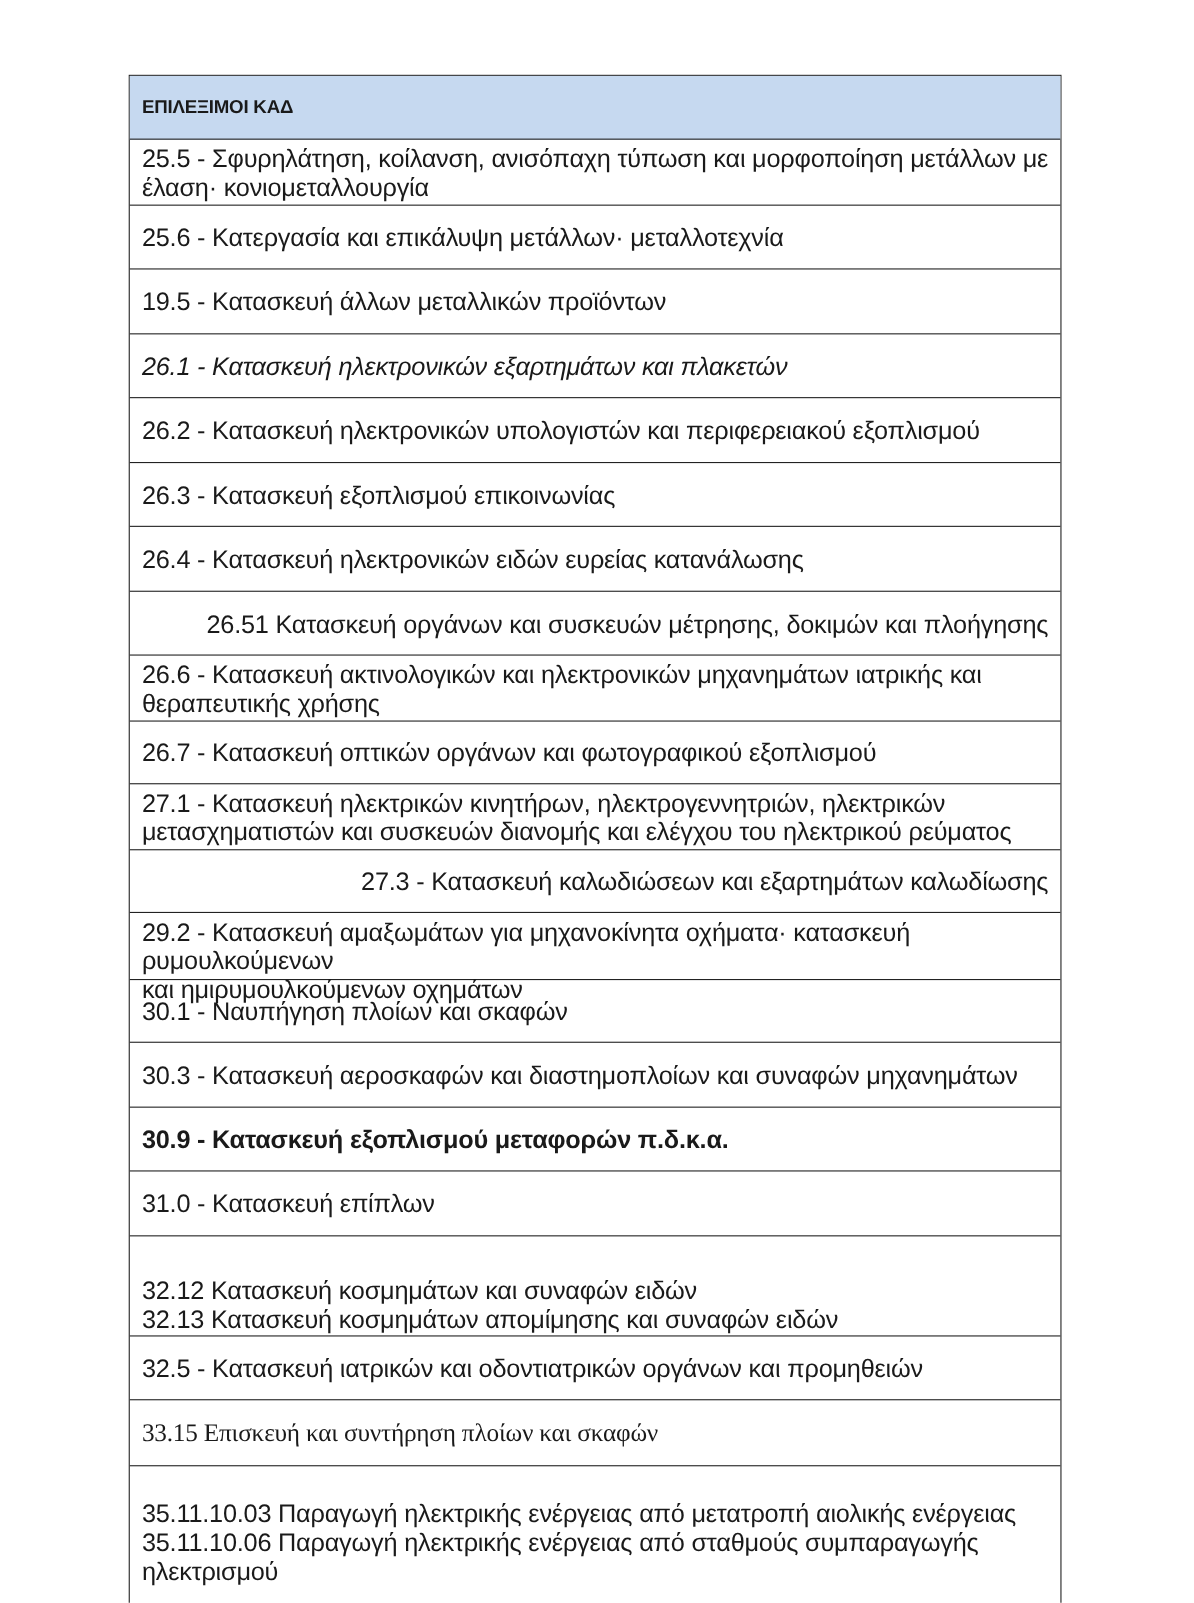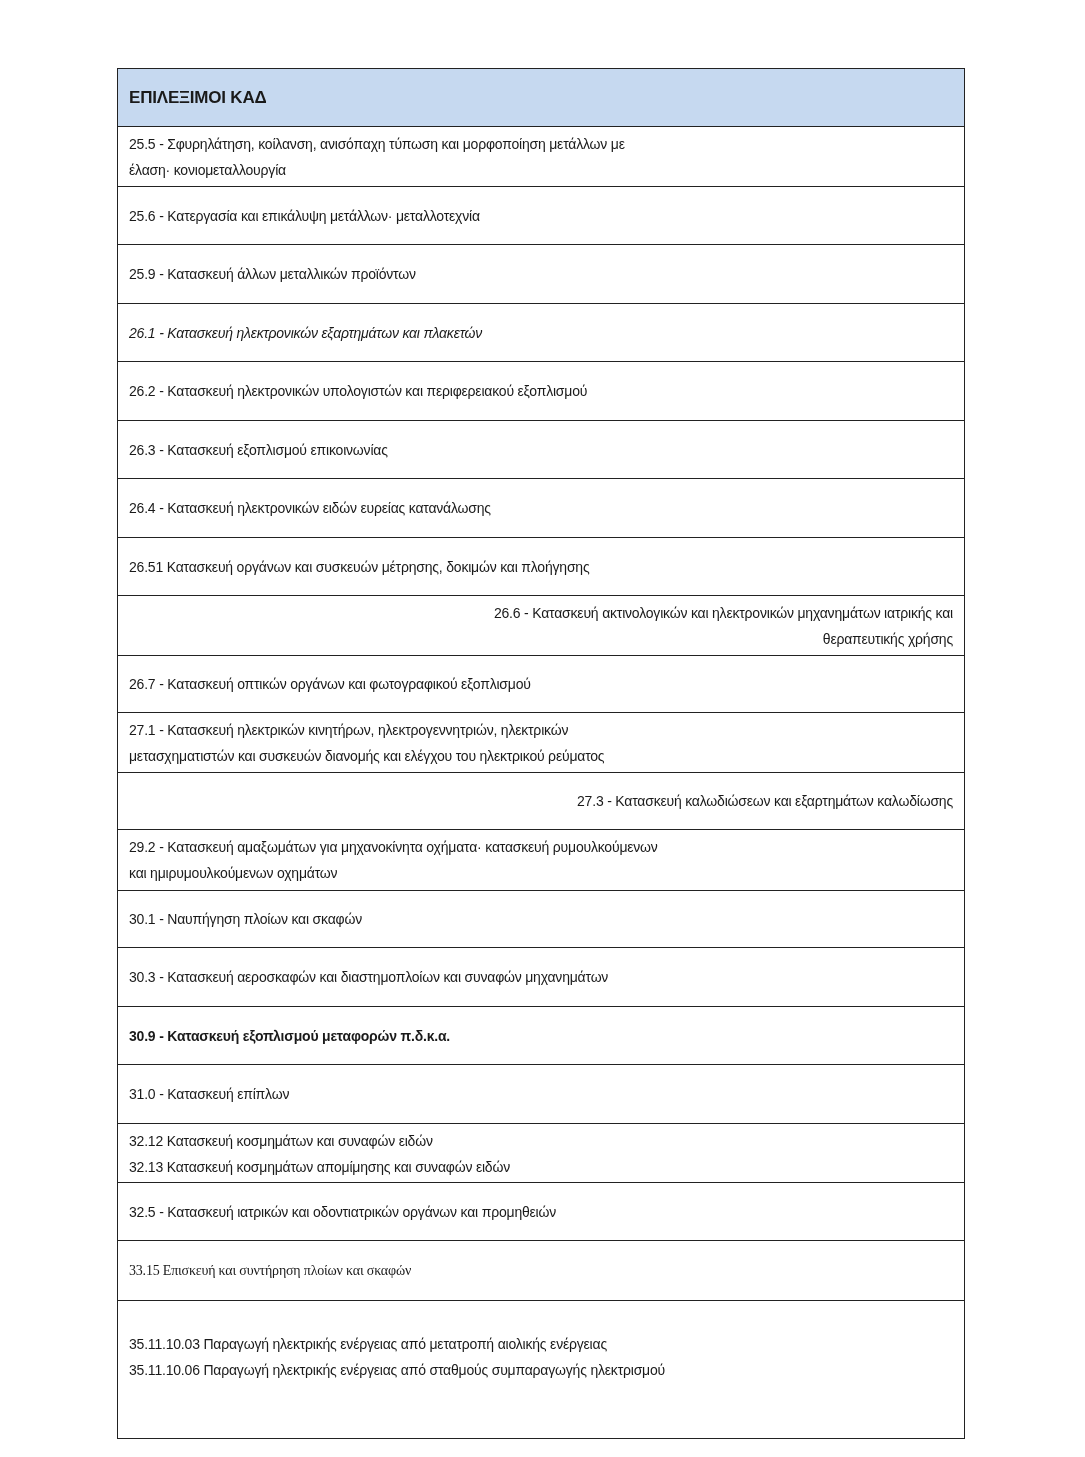--- a/index.html
+++ b/index.html
@@ -4,21 +4,21 @@
   <style>
     html, body { margin: 0; padding: 0; background: #ffffff; }
     body { width: 1085px; height: 1457px; position: relative; font-family: "Liberation Sans", sans-serif; }
     .tbl {
       position: absolute; left: 117px; top: 68px; width: 846px;
       border: 1.5px solid #222; border-collapse: collapse;
     }
     .row {
       box-sizing: border-box; border-bottom: 1.5px solid #222;
       padding: 4px 11px 0 11px; color: #1a1a1a;
-      font-size: 14px; line-height: 26px; letter-spacing: -0.2px;
+      font-size: 23px; line-height: 26px; letter-spacing: -0.2px;
     }
     .row:last-child { border-bottom: none; }
     .hdr {
       background: #c6d9f0; font-weight: bold; font-size: 17px;
       display: flex; align-items: center; padding-top: 0;
     }
     .single { display: flex; align-items: center; padding-top: 0; }
     .line { display: block; }
   </style>
 </head>
@@ -28,38 +28,38 @@
   <div class="row hdr" style="height:58px">ΕΠΙΛΕΞΙΜΟΙ ΚΑΔ</div>
   <div id="rows">
       <div class="row" style="height: 60px;">
         <span class="line">25.5 - Σφυρηλάτηση, κοίλανση, ανισόπαχη τύπωση και μορφοποίηση μετάλλων με</span>
         <span class="line">έλαση· κονιομεταλλουργία</span>
       </div>
       <div class="row single" style="height: 58px;">
         <span class="line">25.6 - Κατεργασία και επικάλυψη μετάλλων· μεταλλοτεχνία</span>
       </div>
       <div class="row single" style="height: 59px;">
-        <span class="line">25.9 - Κατασκευή άλλων μεταλλικών προϊόντων</span>
+        <span class="line">19.5 - Κατασκευή άλλων μεταλλικών προϊόντων</span>
       </div>
       <div class="row single" style="height: 58px; font-style: italic;">
         <span class="line">26.1 - Κατασκευή ηλεκτρονικών εξαρτημάτων και πλακετών</span>
       </div>
       <div class="row single" style="height: 59px;">
         <span class="line">26.2 - Κατασκευή ηλεκτρονικών υπολογιστών και περιφερειακού εξοπλισμού</span>
       </div>
       <div class="row single" style="height: 58px;">
         <span class="line">26.3 - Κατασκευή εξοπλισμού επικοινωνίας</span>
       </div>
       <div class="row single" style="height: 59px;">
         <span class="line">26.4 - Κατασκευή ηλεκτρονικών ειδών ευρείας κατανάλωσης</span>
       </div>
-      <div class="row single" style="height: 58px;">
+      <div class="row single" style="height: 58px; justify-content: flex-end;">
         <span class="line">26.51 Κατασκευή οργάνων και συσκευών μέτρησης, δοκιμών και πλοήγησης</span>
       </div>
-      <div class="row" style="height: 60px; text-align: right;">
+      <div class="row" style="height: 60px;">
         <span class="line">26.6 - Κατασκευή ακτινολογικών και ηλεκτρονικών μηχανημάτων ιατρικής και</span>
         <span class="line">θεραπευτικής χρήσης</span>
       </div>
       <div class="row single" style="height: 57px;">
         <span class="line">26.7 - Κατασκευή οπτικών οργάνων και φωτογραφικού εξοπλισμού</span>
       </div>
       <div class="row" style="height: 60px;">
         <span class="line">27.1 - Κατασκευή ηλεκτρικών κινητήρων, ηλεκτρογεννητριών, ηλεκτρικών</span>
         <span class="line">μετασχηματιστών και συσκευών διανομής και ελέγχου του ηλεκτρικού ρεύματος</span>
       </div>
@@ -75,21 +75,21 @@
       </div>
       <div class="row single" style="height: 59px;">
         <span class="line">30.3 - Κατασκευή αεροσκαφών και διαστημοπλοίων και συναφών μηχανημάτων</span>
       </div>
       <div class="row single" style="height: 58px; font-weight: bold;">
         <span class="line">30.9 - Κατασκευή εξοπλισμού μεταφορών π.δ.κ.α.</span>
       </div>
       <div class="row single" style="height: 59px;">
         <span class="line">31.0 - Κατασκευή επίπλων</span>
       </div>
-      <div class="row" style="height: 59px;">
+      <div class="row" style="height: 59px; margin-top: 32px;">
         <span class="line">32.12 Κατασκευή κοσμημάτων και συναφών ειδών</span>
         <span class="line">32.13 Κατασκευή κοσμημάτων απομίμησης και συναφών ειδών</span>
       </div>
       <div class="row single" style="height: 58px;">
         <span class="line">32.5 - Κατασκευή ιατρικών και οδοντιατρικών οργάνων και προμηθειών</span>
       </div>
       <div class="row single" style="height: 60px; font-family: Liberation Serif, serif;">
         <span class="line">33.15 Επισκευή και συντήρηση πλοίων και σκαφών</span>
       </div>
       <div class="row" style="height: 137px;">

